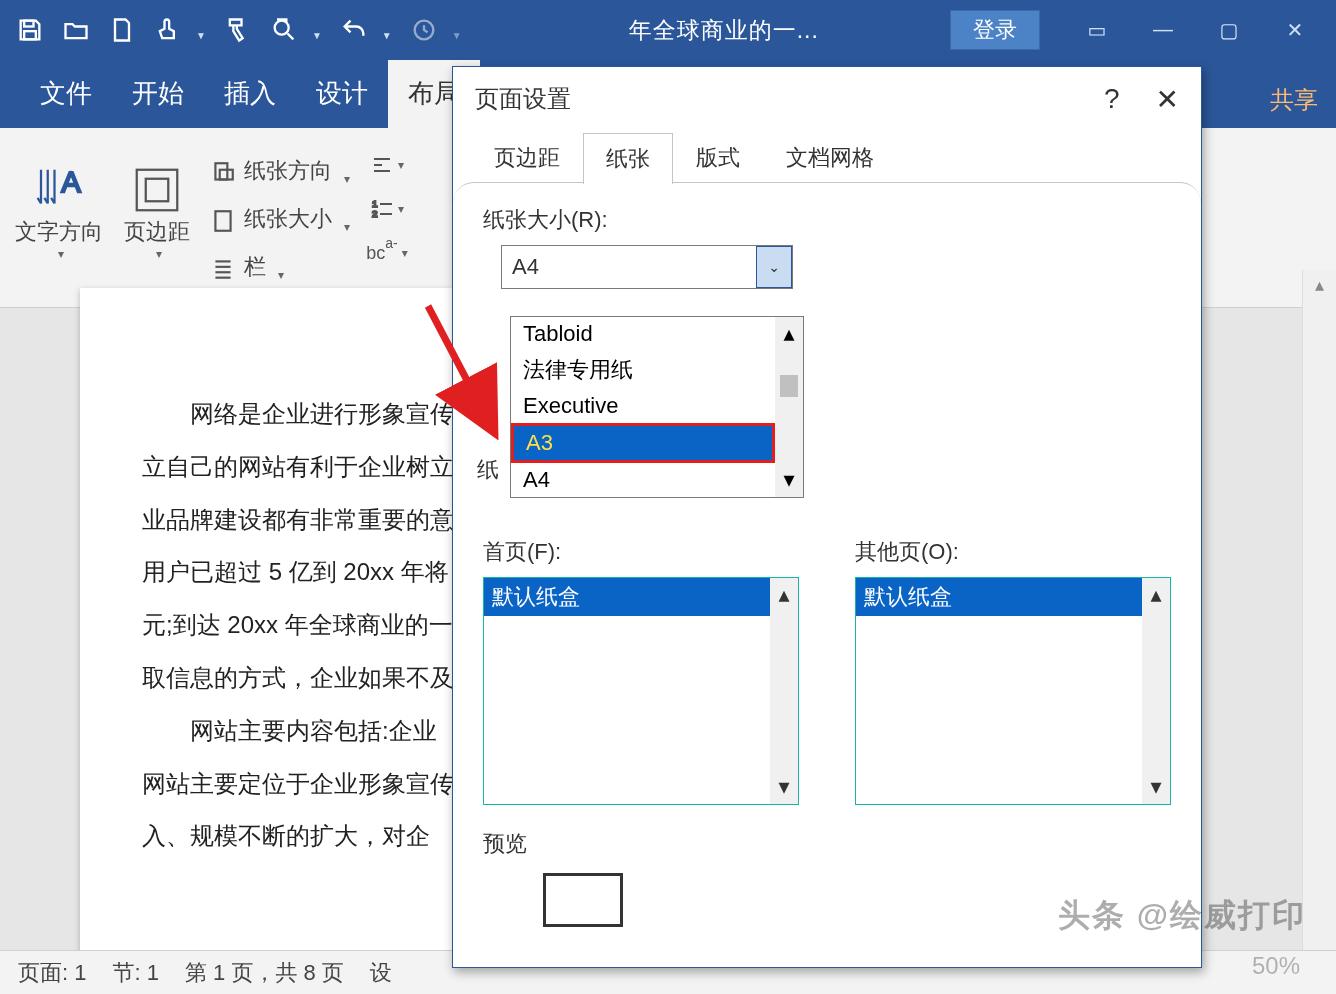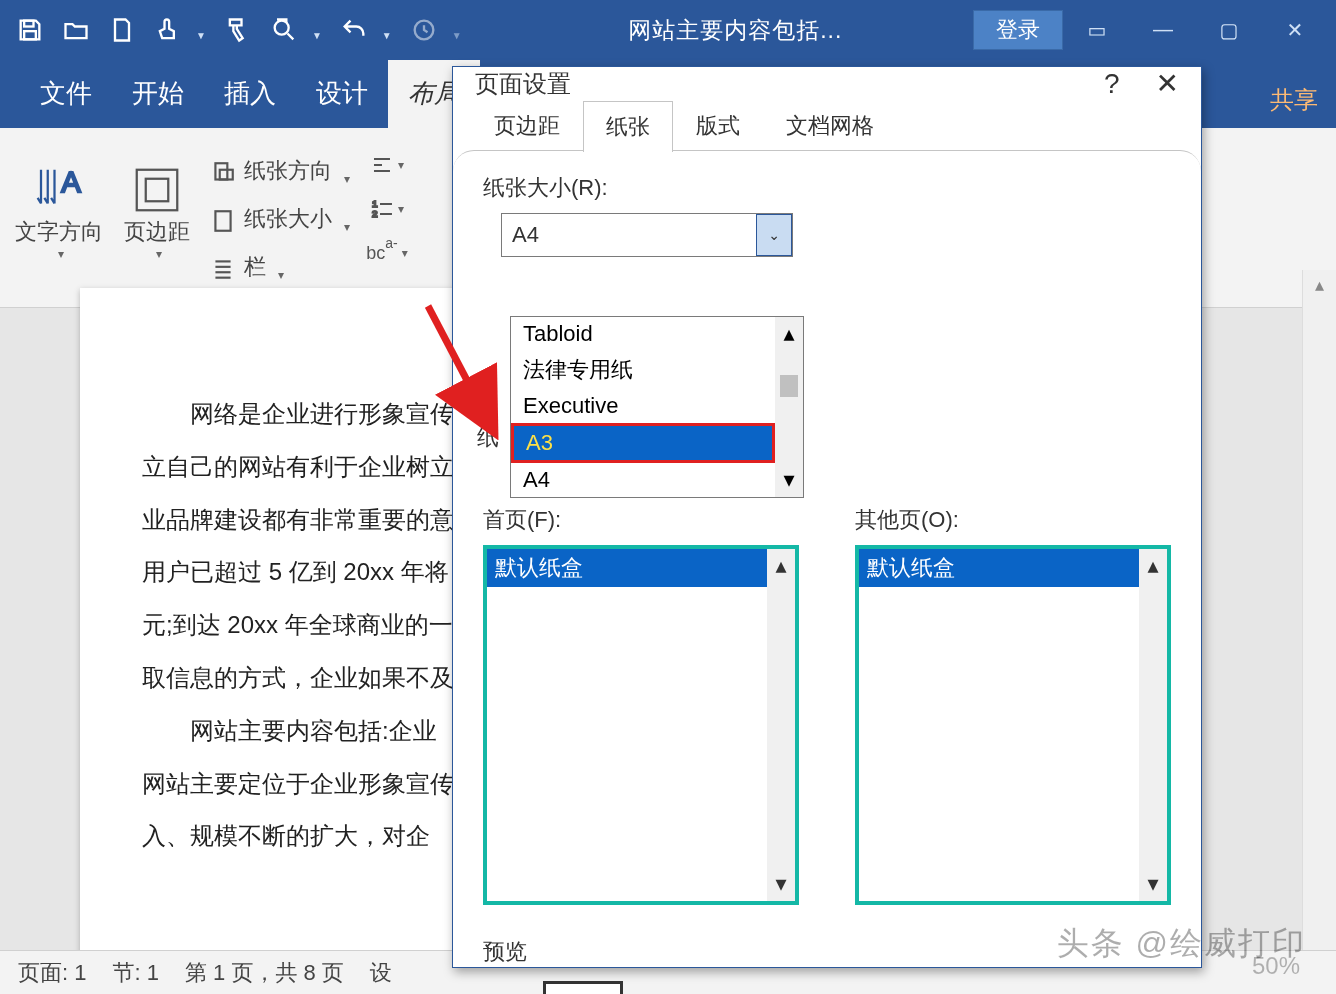--- a/index.html
+++ b/index.html
@@ -4,27 +4,27 @@
   <style>
     * { box-sizing: border-box; margin: 0; padding: 0; }
     html, body { width: 1336px; height: 994px; overflow: hidden; font-family: "Microsoft YaHei", "Segoe UI", sans-serif; }
     body { background: #fff; }
     
     .titlebar { height: 60px; background: #2b579a; display: flex; align-items: center; padding: 0 10px; color: #fff; }
     .qat { display: flex; gap: 18px; align-items: center; padding: 0 6px; }
     .qat svg, .qat .iconbox { width: 28px; height: 28px; color: #fff; }
     .caret { font-size: 10px; margin-left: -4px; margin-top: 10px; color: #cfe0f5; }
     .title-text { flex: 1; text-align: center; font-size: 23px; color: #fff; letter-spacing: 1px; margin-left: 30px; }
-    .login-btn { background: #4c82c6; color: #fff; padding: 4px 22px; font-size: 22px; border: 1px solid #3a6aa8; margin-right: 21px; }
+    .login-btn { background: #4c82c6; color: #fff; padding: 4px 22px; font-size: 22px; border: 1px solid #3a6aa8; margin-right: 44px; }
     .winctl { display: flex; gap: 40px; font-size: 20px; color: #cfe0f5; padding-right: 18px; }
     .winctl span { width: 26px; text-align: center; }
     
     .ribbon-tabs { height: 68px; background: #2b579a; display: flex; align-items: stretch; padding-left: 20px; color: #fff; }
     .rtab { padding: 16px 20px 0; font-size: 26px; }
-    .rtab.active { background: #f3f3f3; color: #333; font-style: italic; }
+    .rtab.active { background: #f3f3f3; color: #333; }
     
     .ribbon-body { height: 180px; background: #f3f3f3; border-bottom: 1px solid #d0d0d0; display: flex; align-items: stretch; }
     .rgroup { padding: 8px 10px 0; display: flex; flex-direction: column; }
     .rgroup-label { font-size: 20px; color: #666; text-align: center; padding: 6px 0 8px; }
     .rgroup-content { flex: 1; display: flex; gap: 8px; padding: 6px 4px; }
     .bigbtn { display: flex; flex-direction: column; align-items: center; justify-content: center; width: 90px; font-size: 22px; color: #444; }
     .bigbtn .ico { height: 54px; width: 54px; display: flex; align-items: center; justify-content: center; }
     .medcol { display: flex; flex-direction: column; gap: 8px; padding-top: 4px; }
     .medbtn { display: flex; align-items: flex-end; gap: 8px; font-size: 22px; color: #444; height: 40px; white-space: nowrap; }
     .smallcaret { font-size: 12px; color: #666; margin-left: 4px; }
@@ -66,30 +66,30 @@
     .dd-list { border-right: 28px solid #f0f0f0; }
     .dd-item { padding: 4px 12px; }
     .dd-item.sel { background: #0a64c6; color: #fde047; border: 3px solid #e02020; }
     .dd-scroll { position: absolute; right: 0; top: 0; bottom: 0; width: 28px; background: #f0f0f0; display: flex; flex-direction: column; align-items: center; justify-content: space-between; padding: 4px 0; }
     .dd-thumb { width: 18px; height: 22px; background: #c0c0c0; margin-top: 28px; }
     
     .arrow-annotation { position: absolute; left: 420px; top: 300px; pointer-events: none; }
     
     .sources-row { display: flex; gap: 56px; margin-top: 52px; }
     .sourcebox { flex: 1; }
-    .listbox { height: 360px; border: 4px solid #14b8a6; background: #fff; display: flex; margin-top: 7px; }
+    .listbox { height: 228px; border: 1px solid #14b8a6; background: #fff; display: flex; margin-top: 7px; }
     .listbox-content { flex: 1; }
     .lb-item { padding: 4px 8px; font-size: 22px; }
     .lb-item.sel { background: #0a64c6; color: #fff; }
     .listbox-scroll { width: 28px; background: #f0f0f0; display: flex; flex-direction: column; align-items: center; justify-content: space-between; padding: 4px 0; }
     
-    .preview-label { margin-top: 32px; font-size: 22px; }
+    .preview-label { margin-top: 24px; font-size: 22px; }
     .preview-box { margin: 14px 0 0 60px; width: 80px; height: 54px; border: 3px solid #333; background: #fff; }
     
-    .watermark1 { position: absolute; right: 30px; bottom: 28px; font-size: 32px; color: rgba(0,0,0,.32); font-weight: 400; letter-spacing: 2px; pointer-events: none; }
+    .watermark1 { position: absolute; right: 30px; bottom: 56px; font-size: 32px; color: rgba(0,0,0,.32); font-weight: 700; letter-spacing: 2px; pointer-events: none; }
     .watermark2 { position: absolute; right: 36px; bottom: 14px; font-size: 24px; color: rgba(0,0,0,.28); pointer-events: none; }
   </style>
 </head>
 <body>
 
 <div class="titlebar">
   <div class="qat">
     <span class="iconbox"><svg viewBox="0 0 24 24" fill="none" stroke="#fff" stroke-width="2">
           <path d="M4 4h13l3 3v13H4z"></path>
           <rect x="7" y="4" width="8" height="5"></rect>
@@ -116,21 +116,21 @@
     <span class="iconbox"><svg viewBox="0 0 24 24" fill="none" stroke="#fff" stroke-width="2">
           <path d="M9 14L4 9l5-5M4 9h10a6 6 0 016 6v2"></path>
         </svg></span>
     <span class="caret">▼</span>
     <span class="iconbox" style="opacity:.5"><svg viewBox="0 0 24 24" fill="none" stroke="#fff" stroke-width="2">
           <circle cx="12" cy="12" r="8"></circle>
           <path d="M12 8v4l3 2"></path>
         </svg></span>
     <span class="caret" style="opacity:.5">▼</span>
   </div>
-  <div class="title-text">网站主要内容包括...</div>
+  <div class="title-text">年全球商业的一...</div>
   <div class="login-btn">登录</div>
   <div class="winctl">
     <span>▭</span>
     <span>—</span>
     <span>▢</span>
     <span>✕</span>
   </div>
 </div>
 
 <div class="ribbon-tabs">

